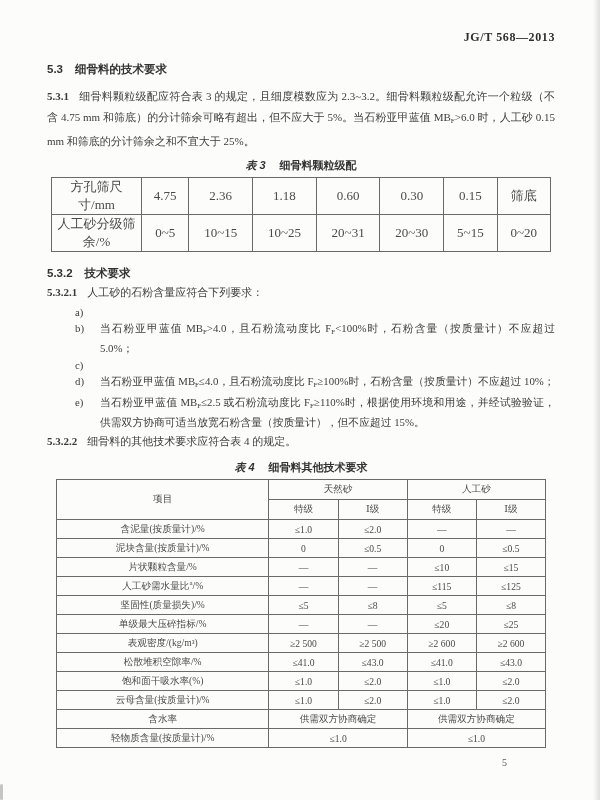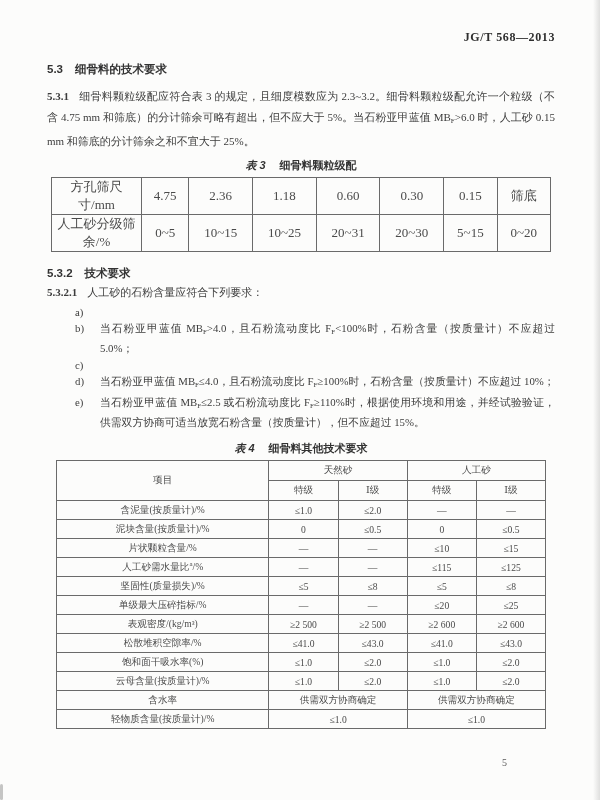--- a/index.html
+++ b/index.html
@@ -168,20 +168,23 @@
       <div class="li">
         <span class="marker">d)</span>
         <span class="li-body">当石粉亚甲蓝值 MB<sub>F</sub>≤4.0，且石粉流动度比 F<sub>F</sub>≥100%时，石粉含量（按质量计）不应超过 10%；</span>
       </div>
       <div class="li">
         <span class="marker">e)</span>
         <span class="li-body">当石粉亚甲蓝值 MB<sub>F</sub>≤2.5 或石粉流动度比 F<sub>F</sub>≥110%时，根据使用环境和用途，并经试验验证，供需双方协商可适当放宽石粉含量（按质量计），但不应超过 15%。</span>
       </div>
     </div>
 
+    <div class="clause p5322">
+      <span class="no">5.3.2.2</span><span>细骨料的其他技术要求应符合表 4 的规定。</span>
+    </div>
 
     <div class="tbl-caption cap4">
       <span class="cap-no">表 4</span><span>细骨料其他技术要求</span>
     </div>
 
     <table class="table4">
       <colgroup>
         <col class="lblcol">
           <col class="vcol">
           <col class="vcol">

